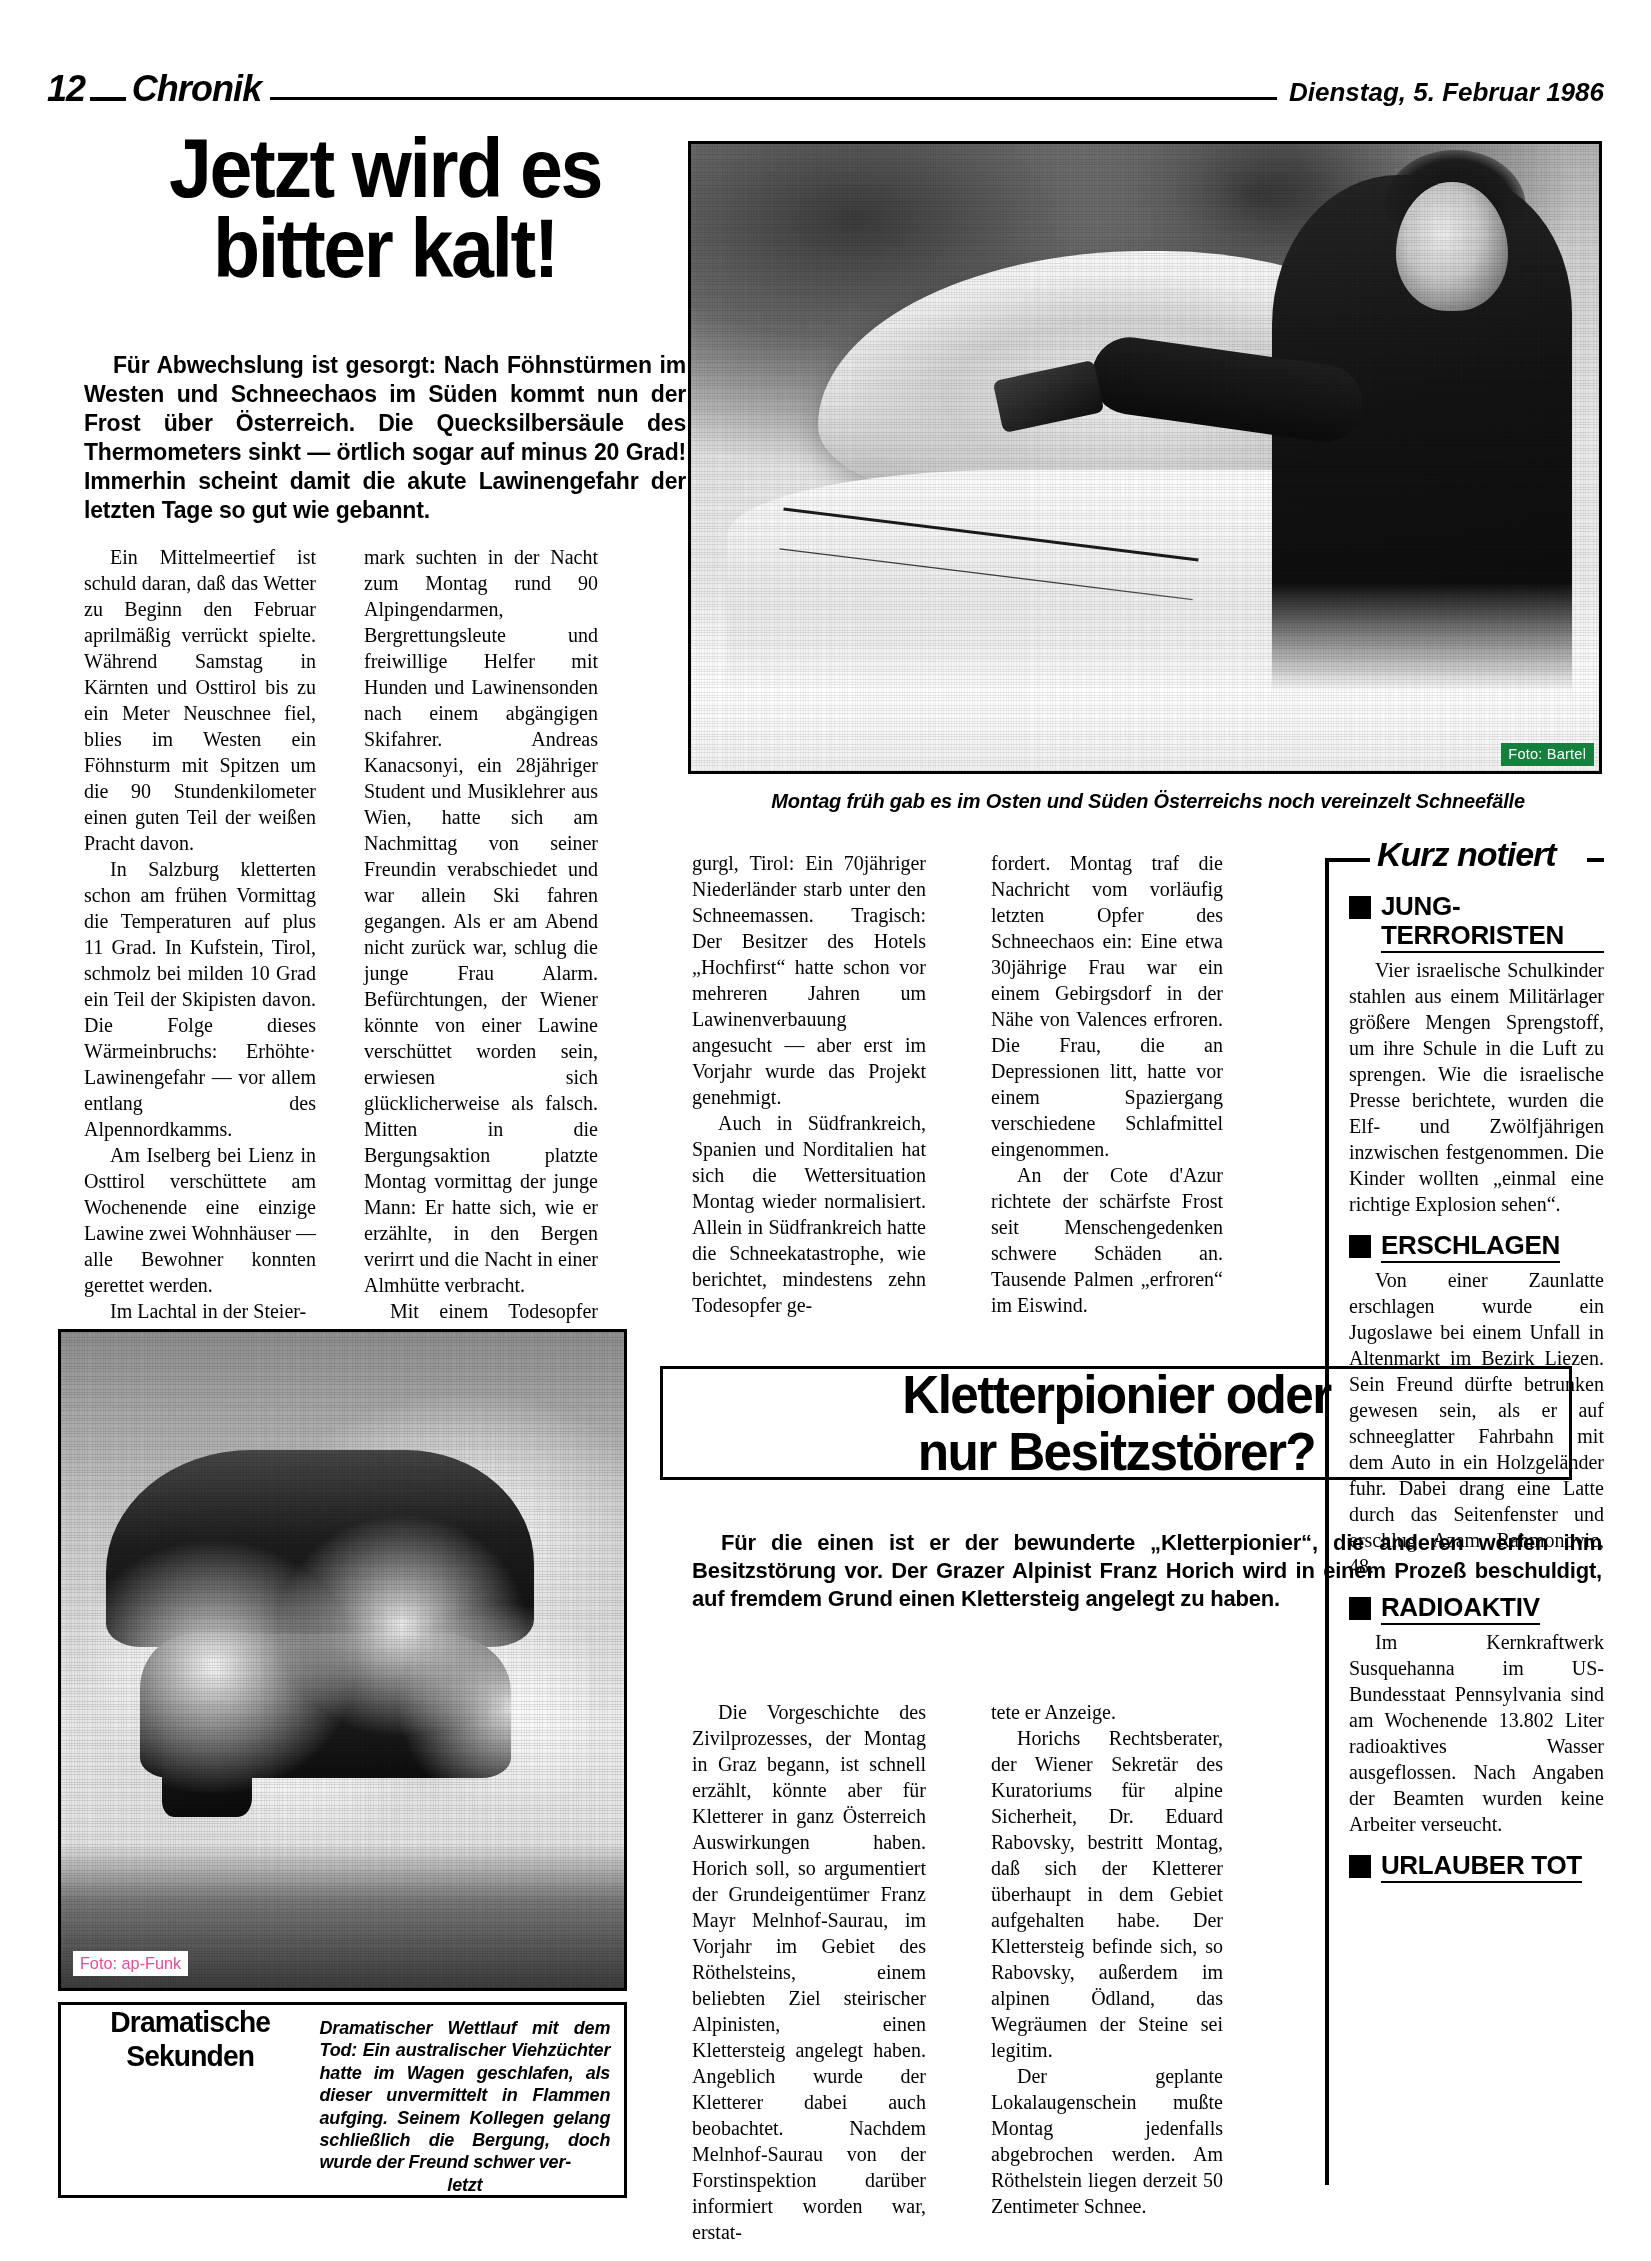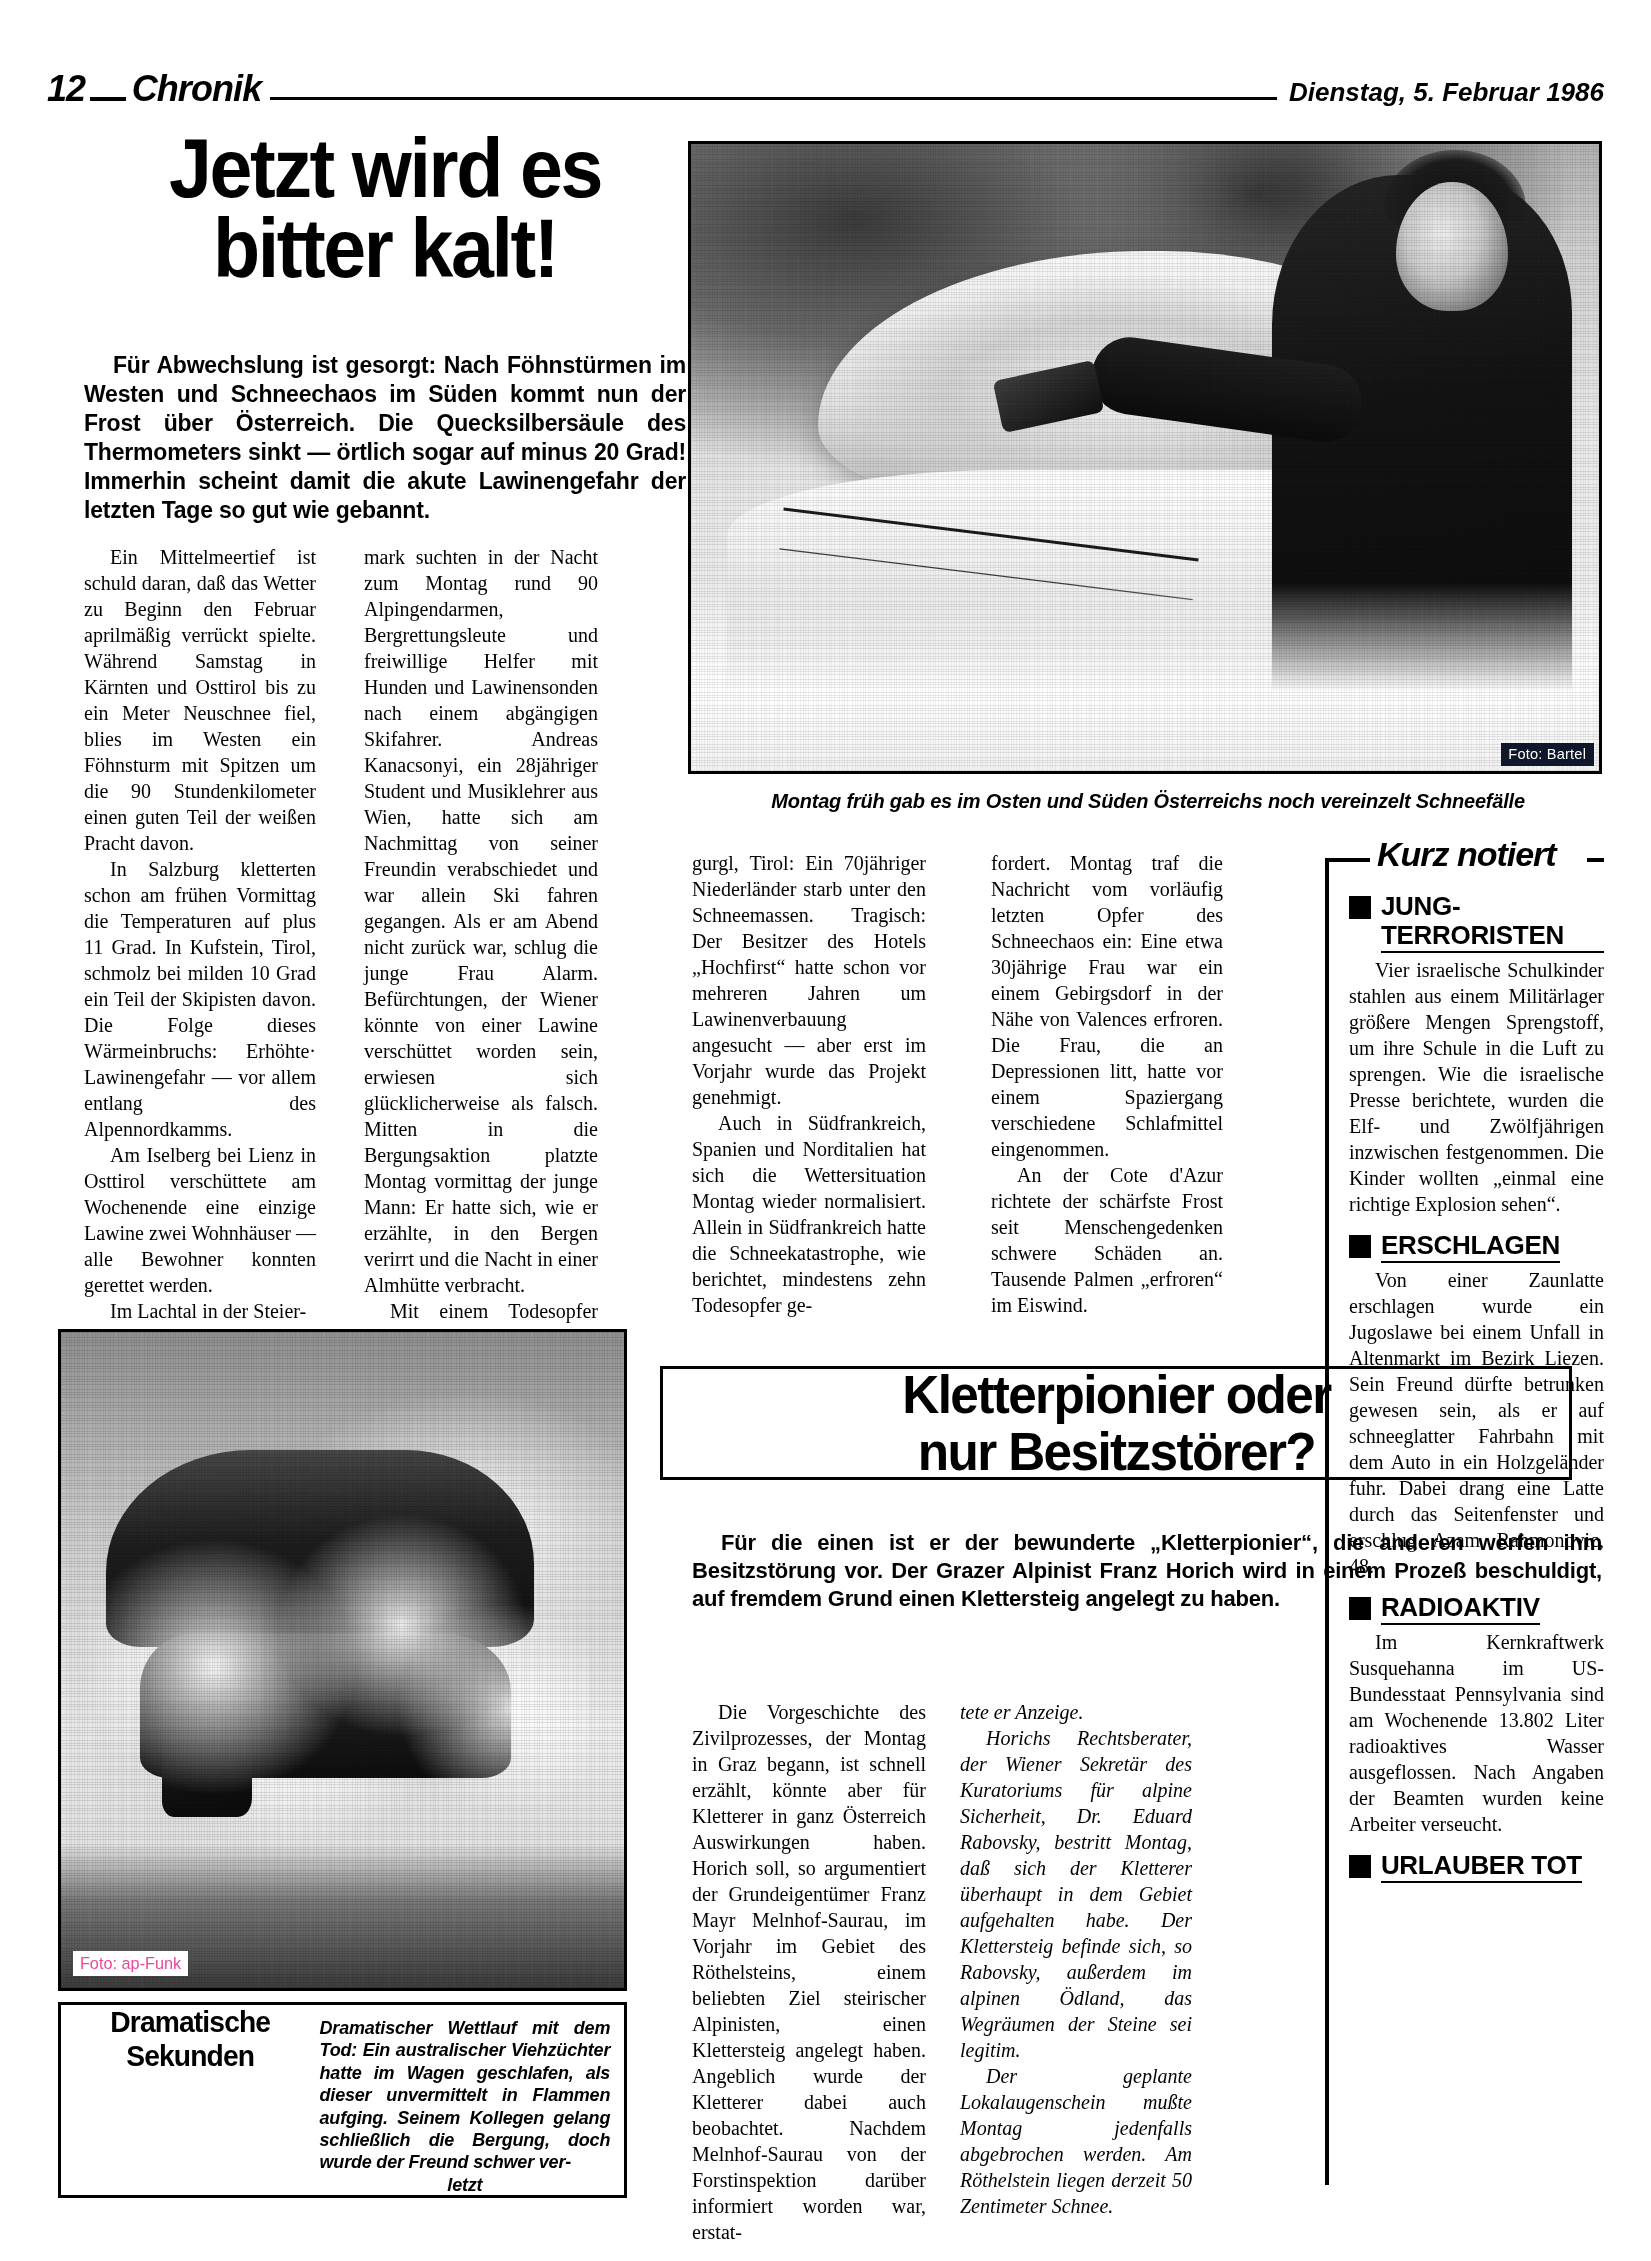--- a/index.html
+++ b/index.html
@@ -215,21 +215,21 @@
   .photo-top .ph-grain {
     position: absolute; left:0; top:0; width:100%; height:100%;
     opacity: .26;
     background-image:
       repeating-linear-gradient(0deg, rgba(0,0,0,.34) 0 0.9px, rgba(0,0,0,0) 0.9px 2.6px),
       repeating-linear-gradient(90deg, rgba(0,0,0,.20) 0 0.9px, rgba(0,0,0,0) 0.9px 2.6px);
   }
   .photo-credit {
     position: absolute;
     right: 5.2px; bottom: 5.2px;
-    background: #0f172a;
+    background: #15803d;
     color: #fff;
     font-family: "Liberation Sans", sans-serif;
     font-size: 14.6px;
     line-height: 14.6px;
     padding: 4.3px 7.7px 4.3px 7.7px;
     letter-spacing: 0.2px;
   }
   .photo-caption {
     position: absolute;
     left: 692px;
@@ -466,21 +466,21 @@
     width: 910px;
     font-family: "Liberation Sans", sans-serif;
     font-weight: bold;
     font-size: 22px;
     line-height: 28px;
     text-align: justify;
     text-indent: 29px;
     letter-spacing: -0.2px;
   }
   #kcol1 { left: 692px;  top: 1699px; width: 234px; }
-  #kcol2 { left: 960px; top: 1699px; width: 232px; font-style: italic; }
+  #kcol2 { left: 991px; top: 1699px; width: 232px; }
 </style>
 </head>
 <body>
 
 <div class="page">
 
   <div class="masthead">
     <span class="mast-page-no">12</span>
     <span class="mast-rule-short"></span>
     <span class="mast-section">Chronik</span>

